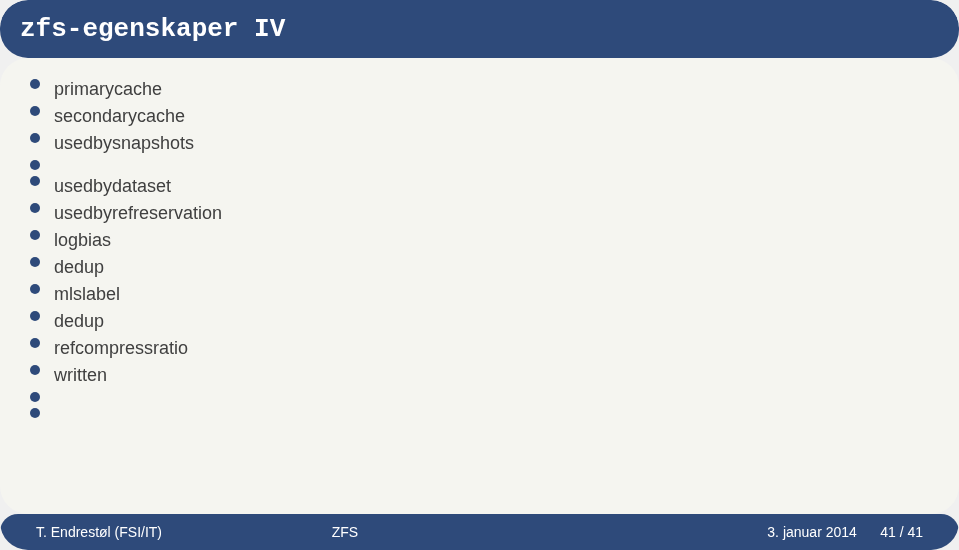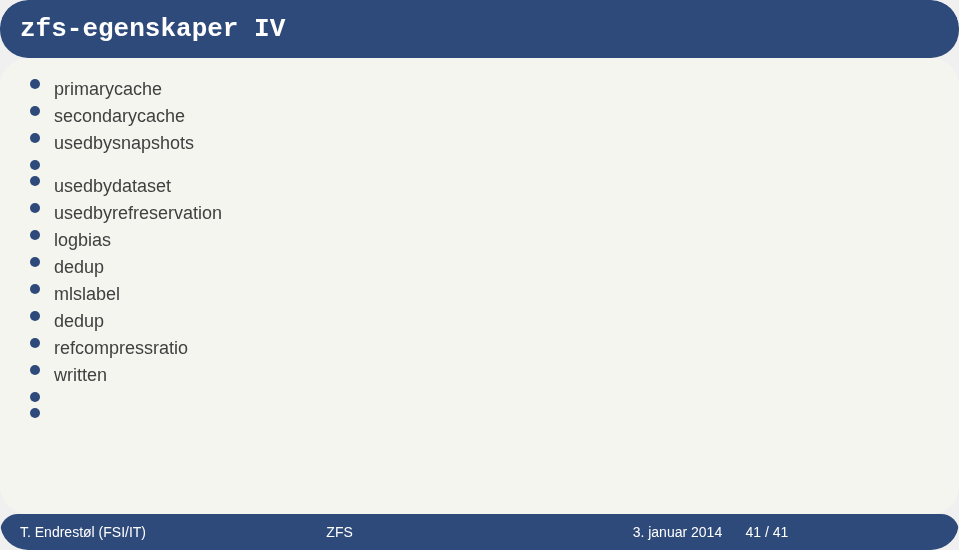--- a/index.html
+++ b/index.html
@@ -63,36 +63,37 @@
       display: inline-block;
     }
 
     .footer-bar {
       background-color: #2e4a7a;
       color: #ffffff;
       height: 36px;
       display: flex;
       align-items: center;
       justify-content: space-between;
-      padding: 0 20px;
+      padding: 0 36px;
       font-size: 14px;
       font-family: Arial, sans-serif;
     }
 
     .footer-left {
       flex: 1;
     }
 
     .footer-center {
       flex: 1;
       text-align: left;
     }
 
     .footer-right {
       flex: 1;
+      text-align: right;
     }
   </style>
 </head>
 <body>
 
 <div class="title-bar">
   <span>zfs-egenskaper IV</span>
 </div>
 
 <div class="content-area">

